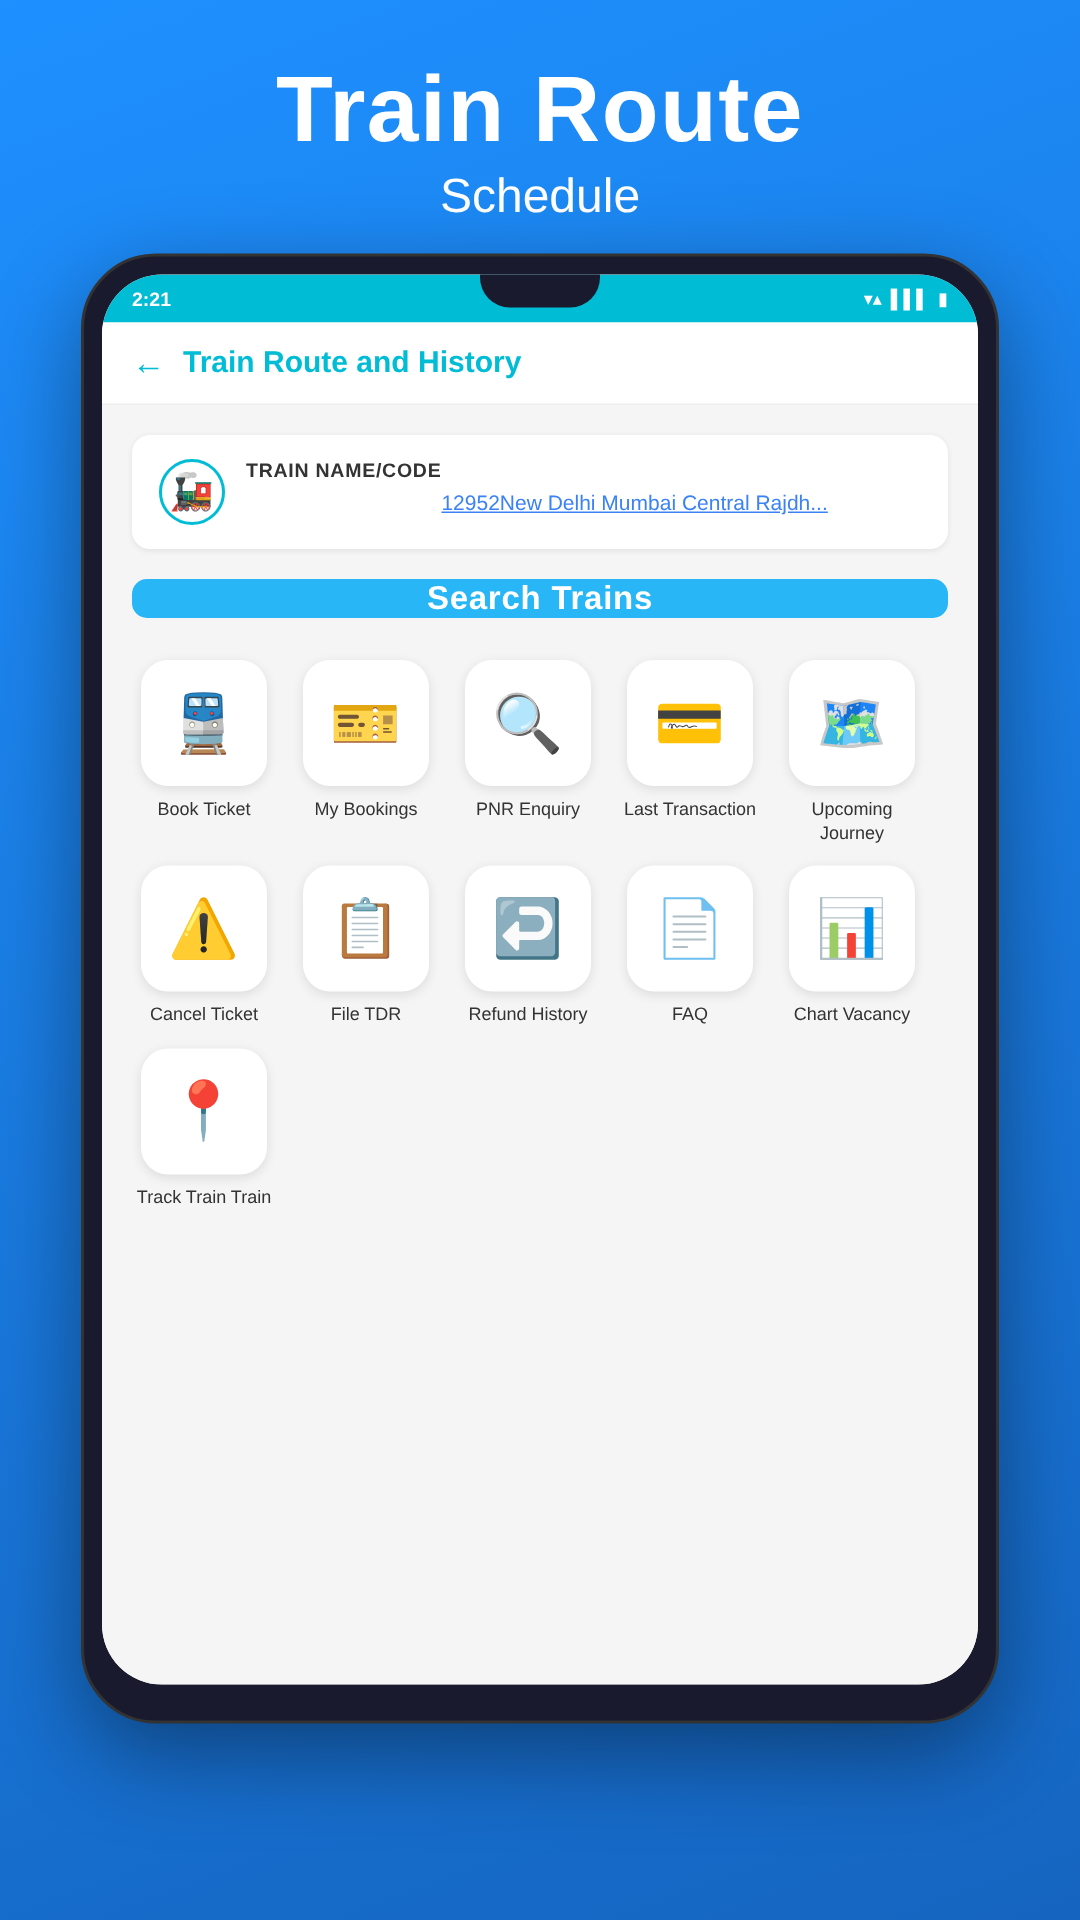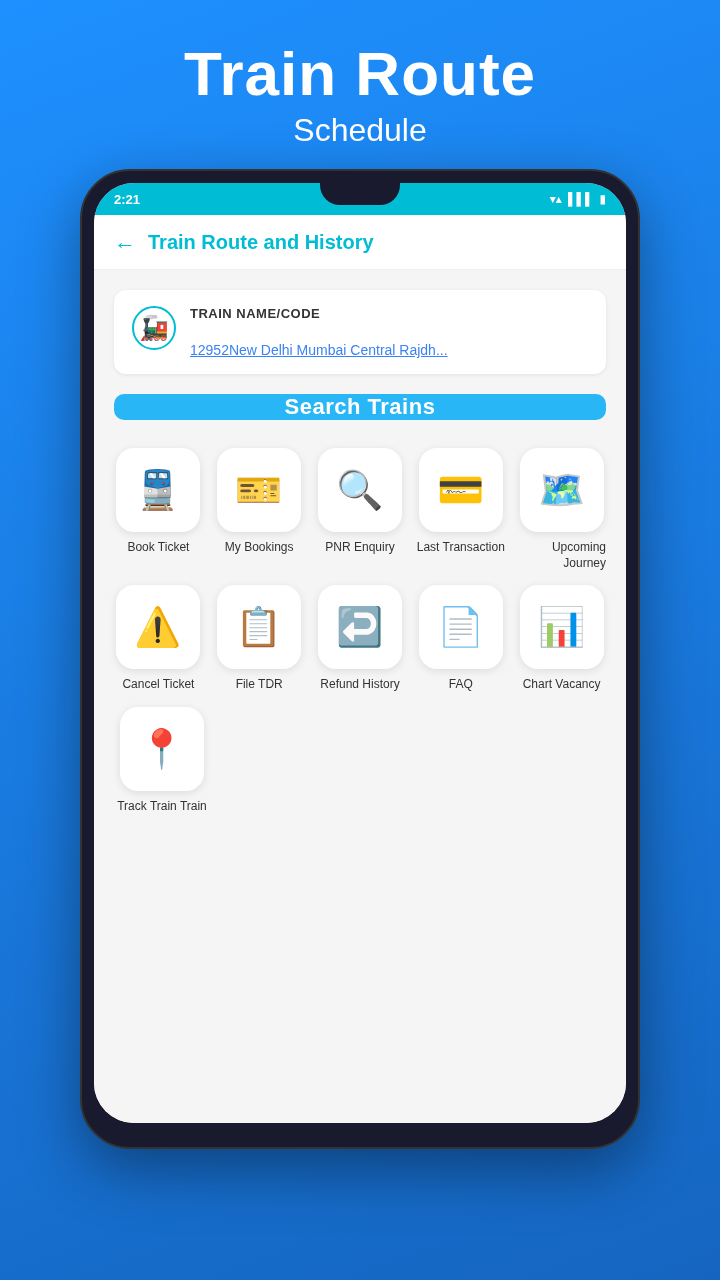--- a/index.html
+++ b/index.html
@@ -29,21 +29,21 @@
     }
     .header-subtitle {
       font-size: 32px;
       font-weight: 400;
       color: #fff;
       margin-top: 4px;
     }
 
     
     .phone-mockup {
-      width: 560px;
+      width: 612px;
       min-height: 980px;
       background: #1a1a2e;
       border-radius: 50px;
       padding: 12px;
       position: relative;
       box-shadow: 0 20px 60px rgba(0,0,0,0.4);
       border: 2px solid #333;
     }
     .phone-screen {
       width: 100%;
@@ -135,21 +135,21 @@
       height: 44px;
       border-radius: 50%;
       border: 2px solid #00bcd4;
       display: flex;
       align-items: center;
       justify-content: center;
       flex-shrink: 0;
     }
     .train-info {
       display: flex;
-      flex-direction: column;
+      flex-direction: row;
     }
     .train-label {
       font-size: 13px;
       font-weight: bold;
       color: #333;
       letter-spacing: 0.5px;
     }
     .train-name-link {
       color: #3b82f6;
       font-size: 14px;
@@ -197,21 +197,21 @@
       border-radius: 18px;
       display: flex;
       align-items: center;
       justify-content: center;
       box-shadow: 0 2px 8px rgba(0,0,0,0.10);
       font-size: 38px;
     }
     .grid-label {
       font-size: 12px;
       color: #333;
-      text-align: right;
+      text-align: center;
       line-height: 1.3;
       font-weight: 500;
     }
 
     
     .icon-book { color: #5c35cc; }
     .icon-booking { color: #2e7d32; }
     .icon-pnr { color: #1565c0; }
     .icon-transaction { color: #555; }
     .icon-upcoming { color: #e53935; }

